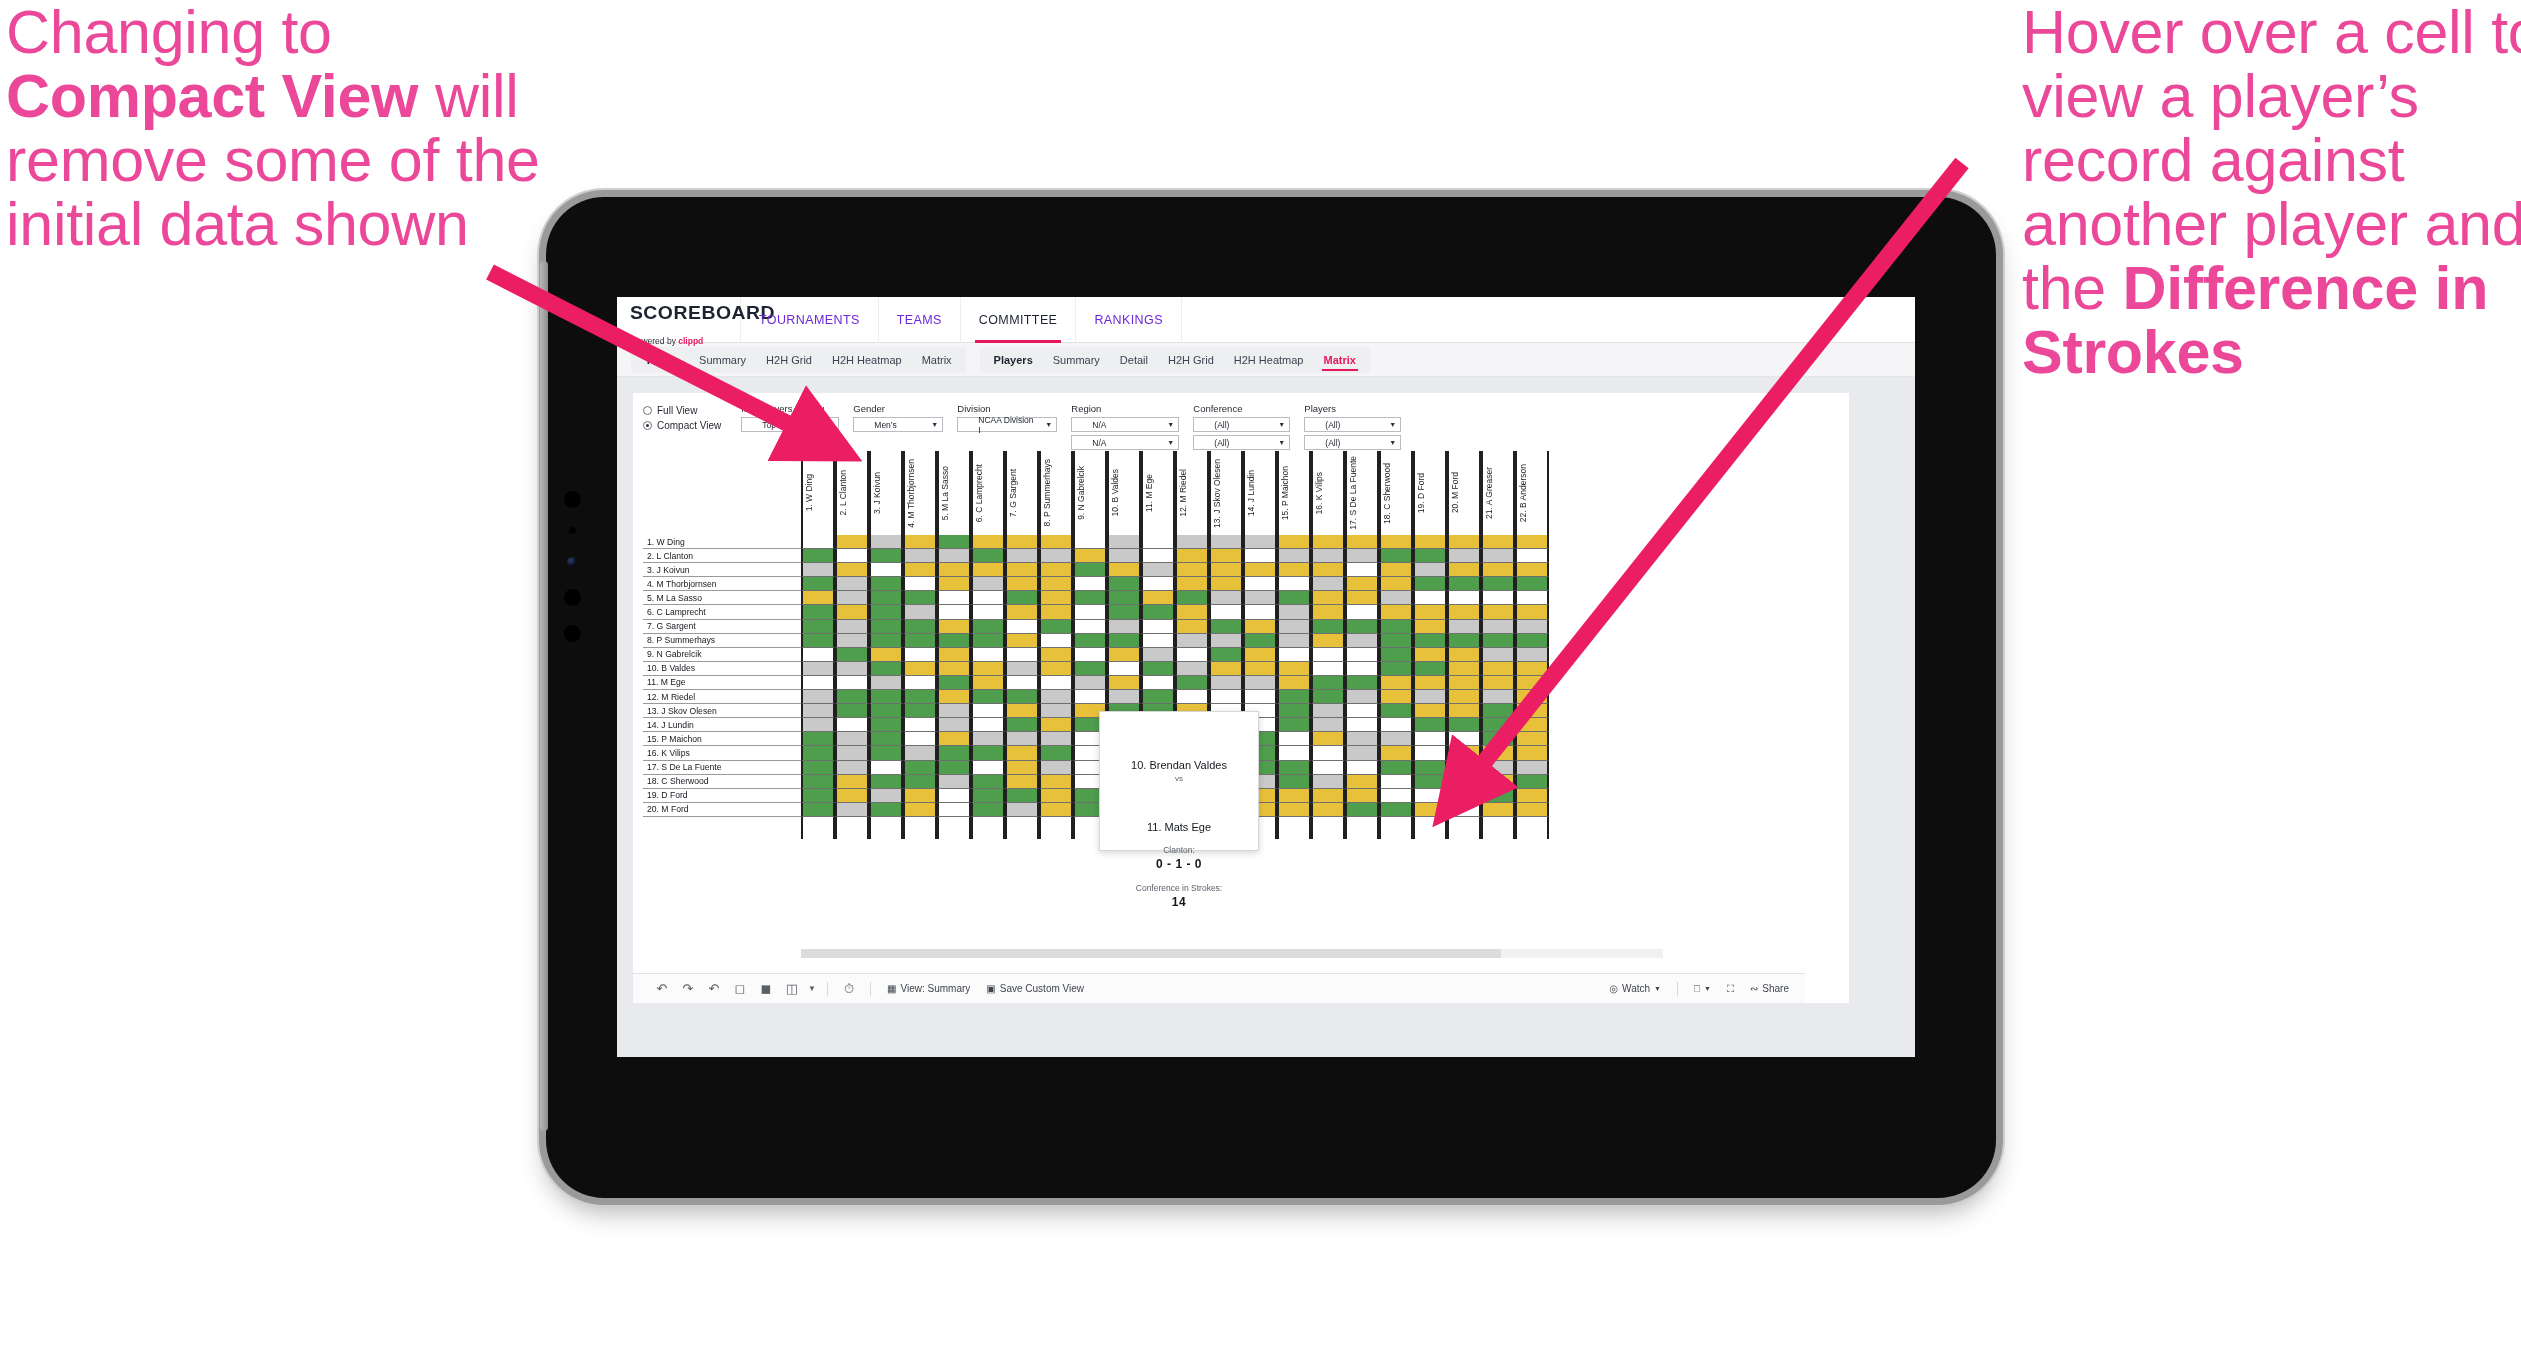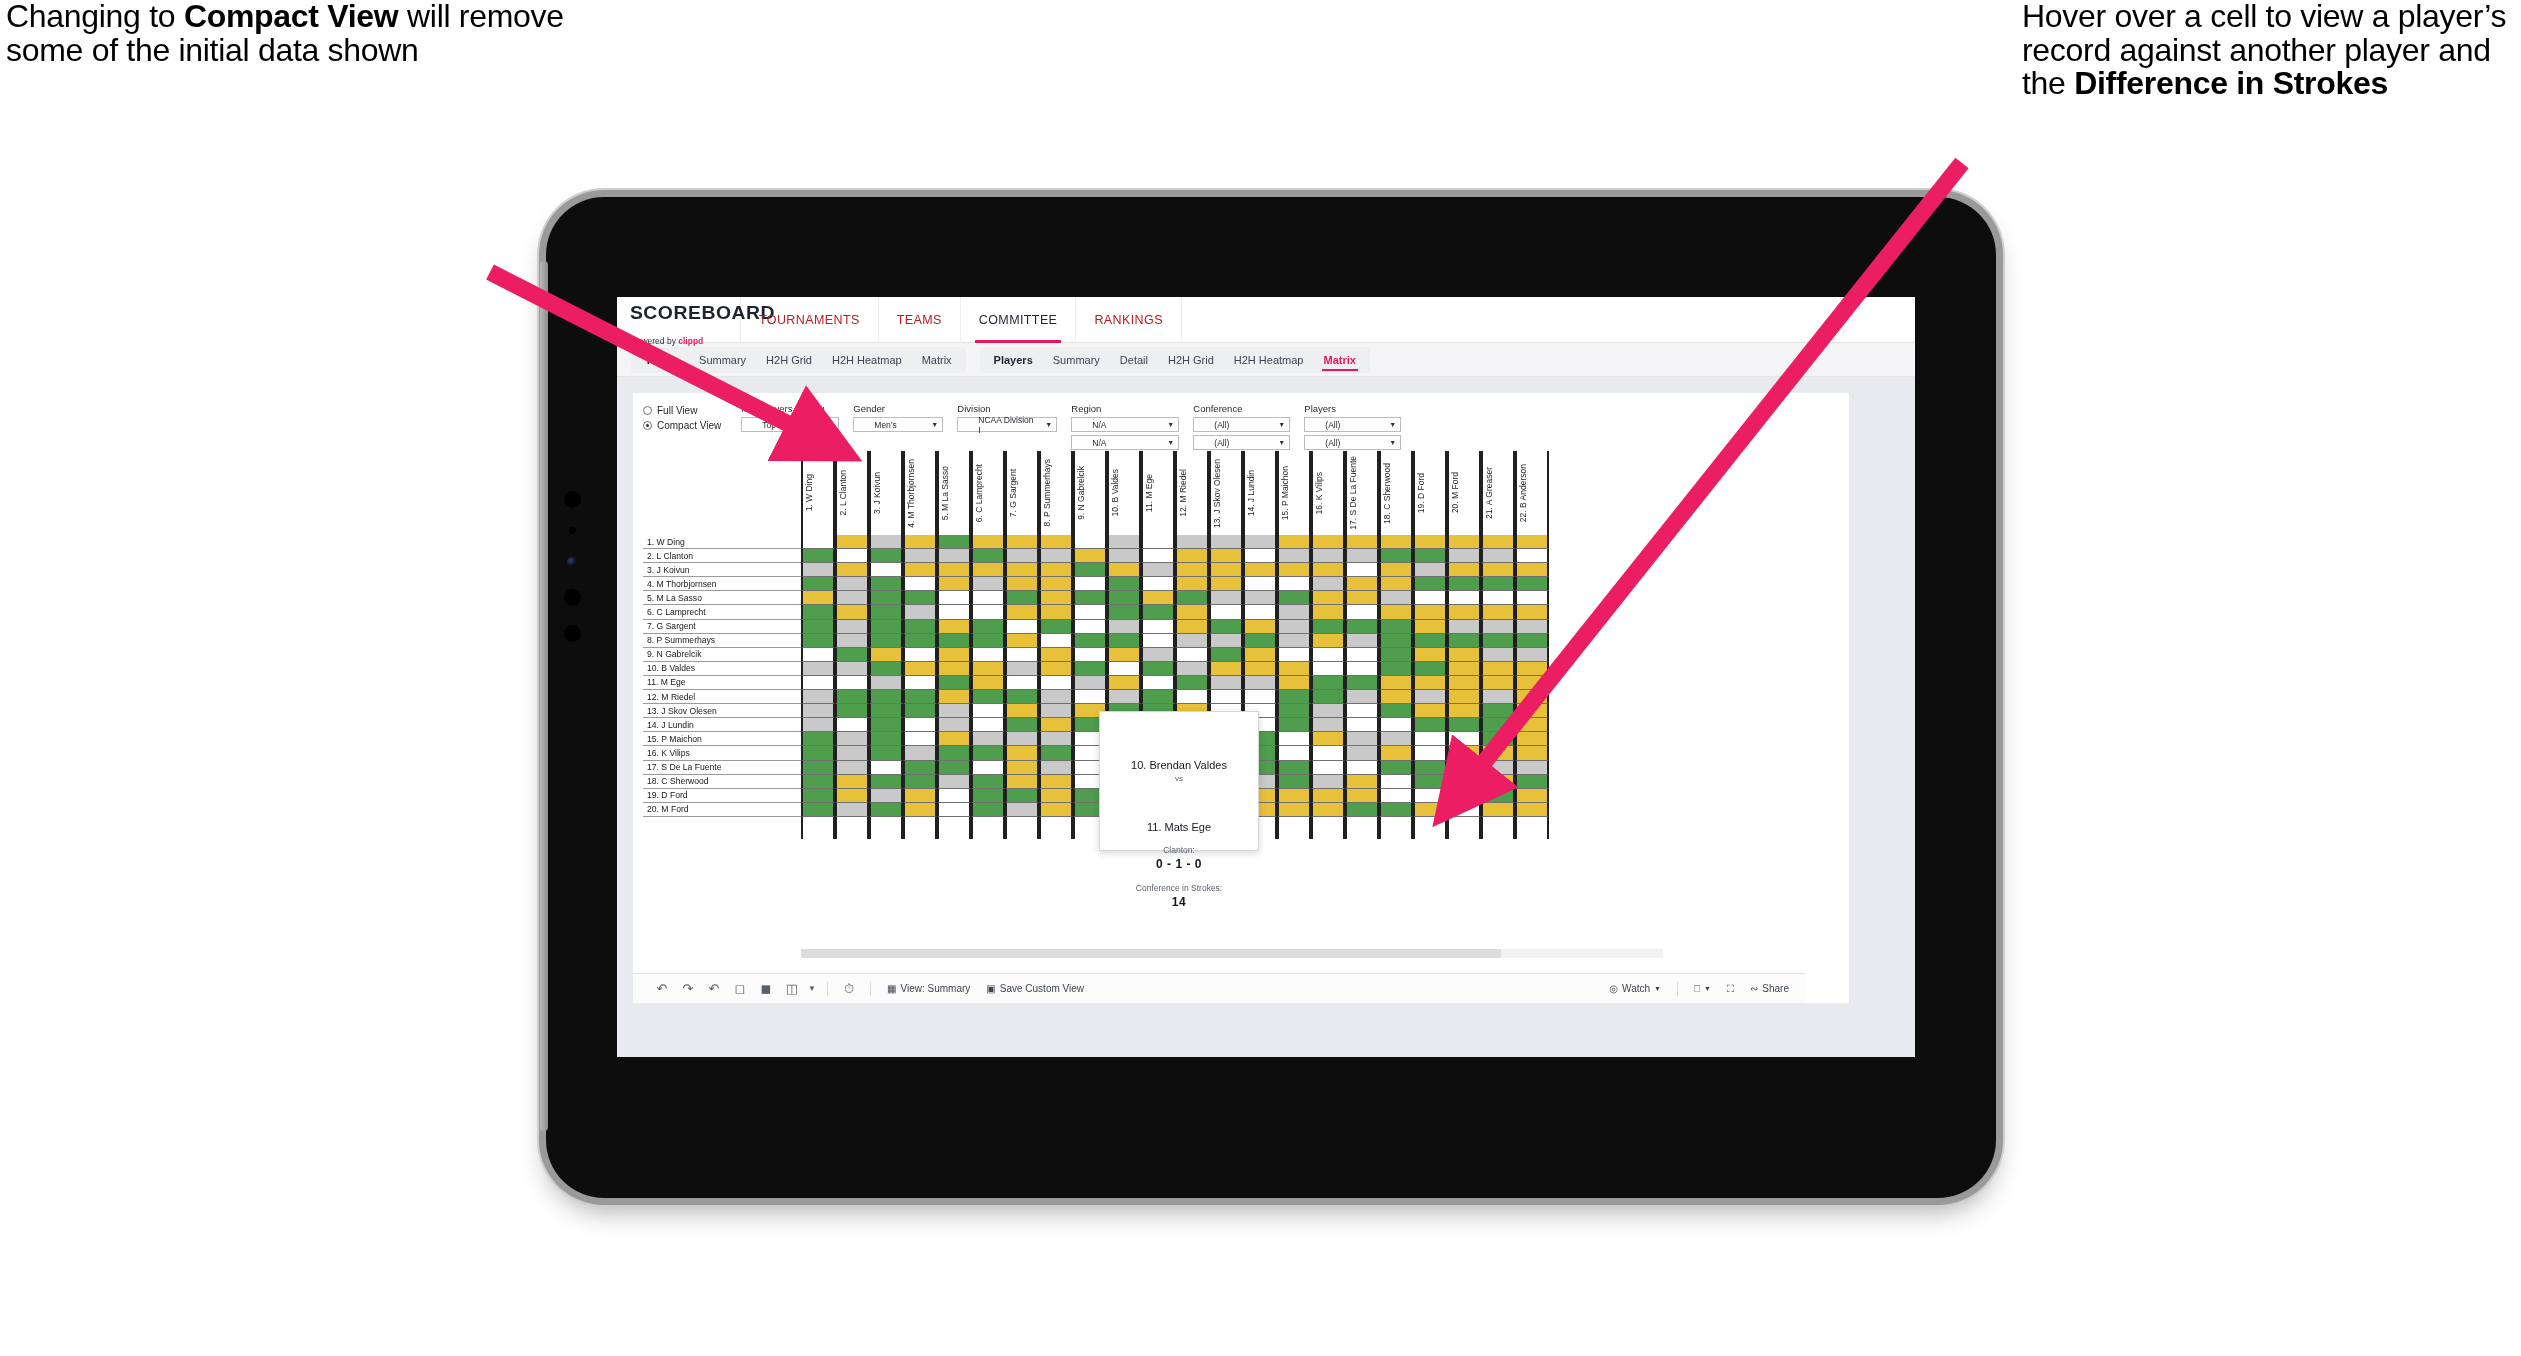--- a/index.html
+++ b/index.html
@@ -7,23 +7,23 @@
     width: 2521px; height: 1356px;
     background: #ffffff;
     font-family: "Liberation Sans", sans-serif;
     overflow: hidden;
   }
   #stage { position: relative; width: 2521px; height: 1356px; }
 
   
   .annot {
     position: absolute;
-    font-size: 32px;
+    font-size: 61px;
     line-height: 1.05;
-    color: #000000;
+    color: #ec4899;
     font-weight: 400;
     letter-spacing: -0.3px;
   }
   .annot b { font-weight: 700; }
   #annot-left  { left: 6px;  top: 0px;  width: 560px; }
   #annot-right { left: 2022px; top: 0px; width: 520px; }
 
   
   #tablet {
     position: absolute;
@@ -70,21 +70,21 @@
     font-weight: 700; font-size: 19px; letter-spacing: 0.5px;
     color: #1d2430; line-height: 1;
     transform: scaleX(1.02);
   }
   #logo-sub { font-size: 8.5px; color:#2a2f38; margin-top: 14px; }
   #logo-sub .brand { color:#e8175d; font-weight:700; }
 
   .topnav { display: flex; align-items: center; }
   .topnav .tab {
     padding: 0 18px; height: 46px; display: flex; align-items: center;
-    font-size: 12.5px; color:#b91c1c; letter-spacing: .4px;
+    font-size: 12.5px; color:#6d28d9; letter-spacing: .4px;
     border-right: 1px solid #eee; position: relative; cursor: pointer;
   }
   .topnav .tab.active { color:#1d2430; }
   .topnav .tab.active:after {
     content:""; position:absolute; left:14px; right:14px; bottom:0;
     height:3px; background:#e8175d;
   }
 
   
   #subnav {

